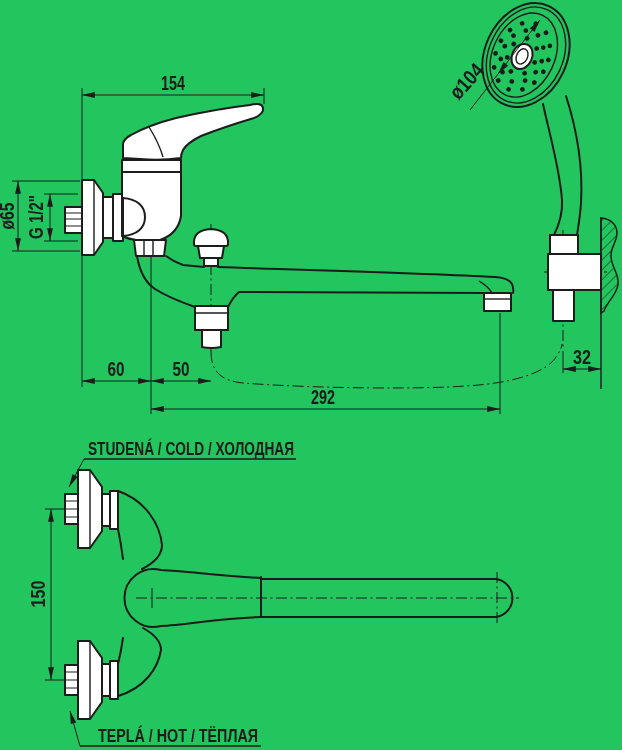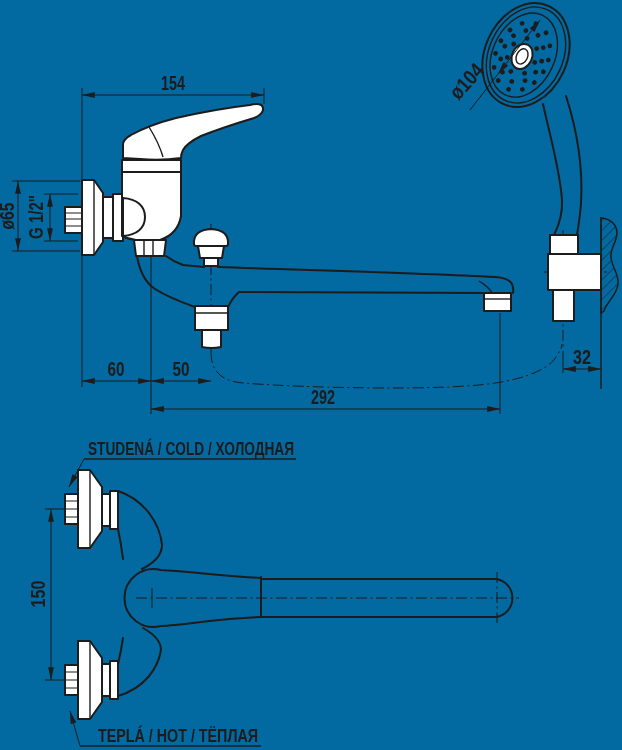--- a/index.html
+++ b/index.html
@@ -1,16 +1,16 @@
 <!DOCTYPE html>
 <html><head>
 <meta charset="utf-8">
 <style>
   html,body{margin:0;padding:0;background:#ffffff;}
-  .sheet{width:622px;height:750px;background:#0369a1;position:relative;overflow:hidden;}
+  .sheet{width:622px;height:750px;background:#22c55e;position:relative;overflow:hidden;}
   svg{display:block;}
   text{font-family:"Liberation Sans","DejaVu Sans",sans-serif;font-weight:bold;fill:#1c1c1c;}
   .dim-t{font-size:21px;}
   .lbl-t{font-size:19px;}
   .part{stroke:#1c1c1c;stroke-width:2;fill:none;stroke-linecap:round;stroke-linejoin:round;}
   .partw{stroke:#1c1c1c;stroke-width:2;fill:#ffffff;stroke-linejoin:round;}
   .inner{stroke:#1c1c1c;stroke-width:1.4;fill:none;}
   .thin{stroke:#1c1c1c;stroke-width:1;fill:none;}
   .dimln{stroke:#1c1c1c;stroke-width:1;fill:none;}
   .cl{stroke:#1c1c1c;stroke-width:1;fill:none;stroke-dasharray:11 3.5 2 3.5;}

